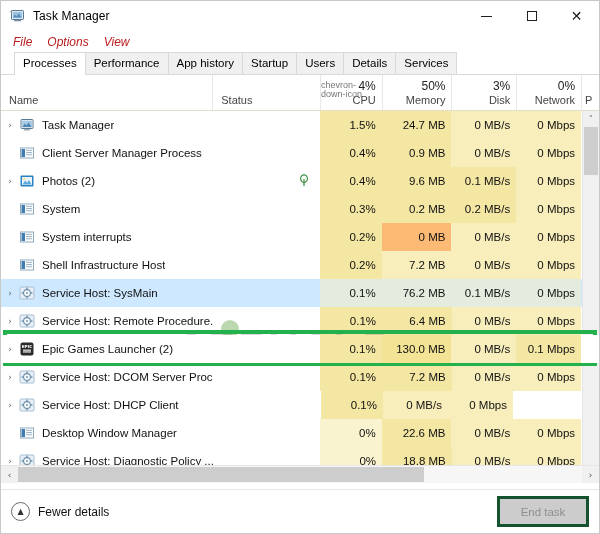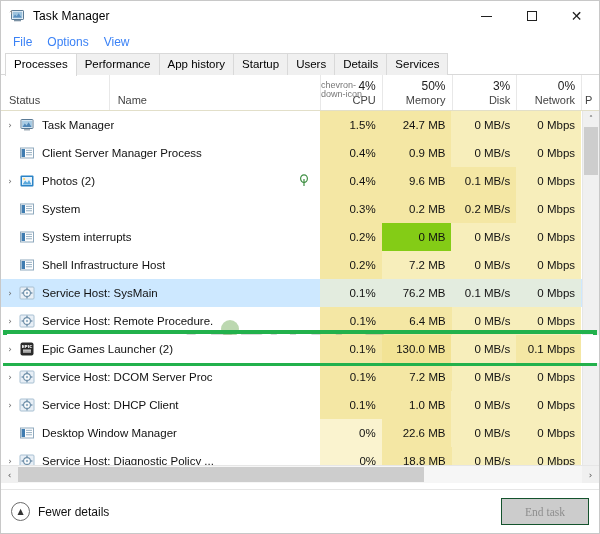--- a/index.html
+++ b/index.html
@@ -64,33 +64,34 @@
   .menubar {
     height: 22px;
     display: flex;
     align-items: center;
     padding-left: 7px;
     background: #ffffff;
     box-sizing: border-box;
   }
   .menu-item {
     font-size: 12px;
-    color: #3b82f6;
+    color: #b91c1c;
     padding: 2px 8px 2px 5px;
     margin-right: 2px;
+    font-style: italic;
   }
 
   
   .tabstrip {
     height: 22px;
     display: flex;
-    align-items: center;
+    align-items: flex-end;
     background: #ffffff;
     border-bottom: 1px solid #d9d9d9;
-    padding-left: 4px;
+    padding-left: 13px;
     box-sizing: border-box;
   }
   .tab {
     font-size: 11.5px;
     color: #000;
     padding: 3px 8px 3px 8px;
     border: 1px solid #d9d9d9;
     border-bottom: none;
     background: #f0f0f0;
     margin-right: -1px;
@@ -204,21 +205,21 @@
     padding-left: 0;
     position: relative;
   }
   .cell.num {
     justify-content: flex-end;
     padding-right: 6px;
     font-size: 11.5px;
   }
 
   
-  .h0 { background: #84cc16; }
+  .h0 { background: #fdba74; }
   .h1 { background: #faf3cf; }
   .h2 { background: #f7eebb; }
   .h3 { background: #f4e7a4; }
   .h4 { background: #f2e395; }
   .sel-tint { background: #e3ecdf !important; }
 
   
   .highlight {
     position: absolute;
     border: 4px solid #22b14c;
@@ -307,27 +308,27 @@
     font-size: 8px;
     color: #333;
     font-family: "DejaVu Sans", sans-serif;
     flex: none;
   }
   .endtask {
     margin-left: auto;
     min-width: 86px;
     height: 25px;
     background: #cccccc;
-    border: 1px solid #14532d;
+    border: 3px solid #14532d;
     color: #8e8e8e;
     font-size: 11.5px;
     display: flex;
     align-items: center;
     justify-content: center;
-    font-family: Liberation Serif, serif;
+    font-family: Liberation Sans, sans-serif;
   }
 
   
   .watermark {
     position: absolute;
     left: 175px;
     top: 248px;
     font-size: 42px;
     font-weight: bold;
     letter-spacing: 2px;
@@ -388,25 +389,25 @@
     <div class="tab">App history</div>
     <div class="tab">Startup</div>
     <div class="tab">Users</div>
     <div class="tab">Details</div>
     <div class="tab">Services</div>
   </div>
 
   <div class="table-area">
 
     <div class="colhead">
+      <div class="ch name" style="width:212px">
+        <div class="lbl">Name</div>
+      </div>
       <div class="ch status" style="width:108px">
         <div class="lbl">Status</div>
-      </div>
-      <div class="ch name" style="width:212px">
-        <div class="lbl">Name</div>
       </div>
       <div class="ch num" style="width:62px">
         <span class="sortcaret">chevron-down-icon</span>
         <div class="pct">4%</div>
         <div class="lbl">CPU</div>
       </div>
       <div class="ch num" style="width:70px">
         <div class="pct">50%</div>
         <div class="lbl">Memory</div>
       </div>
@@ -639,21 +640,20 @@
                   <rect x="7.3" y="2.6" width="1.4" height="2"></rect>
                   <rect x="7.3" y="11.4" width="1.4" height="2"></rect>
                   <rect x="2.6" y="7.3" width="2" height="1.4"></rect>
                   <rect x="11.4" y="7.3" width="2" height="1.4"></rect>
                 </g>
               </svg></span>
             <span class="pname">Service Host: DHCP Client</span>
           </div>
           <div class="cell status" style="width: 108px;"></div>
           <div class="cell num h3" style="width: 62px;">0.1%</div>
-          <div class="cell num h3" style="width: 70px;">1.0 MB</div>
           <div class="cell num h2" style="width: 65px;">0 MB/s</div>
           <div class="cell num h2" style="width: 65px;">0 Mbps</div>
           <div class="cell num" style="width: 18px;"></div>
         </div>
         <div class="row">
           <div class="cell name" style="width: 212px;">
             <span class="chev"></span>
             <span class="picon"><svg width="16" height="16" viewBox="0 0 16 16">
                 <rect x="1.5" y="3" width="13" height="10" fill="#fff" stroke="#8fa9bd"></rect>
                 <rect x="2.5" y="4" width="3.5" height="8" fill="#3f7cb0"></rect>

